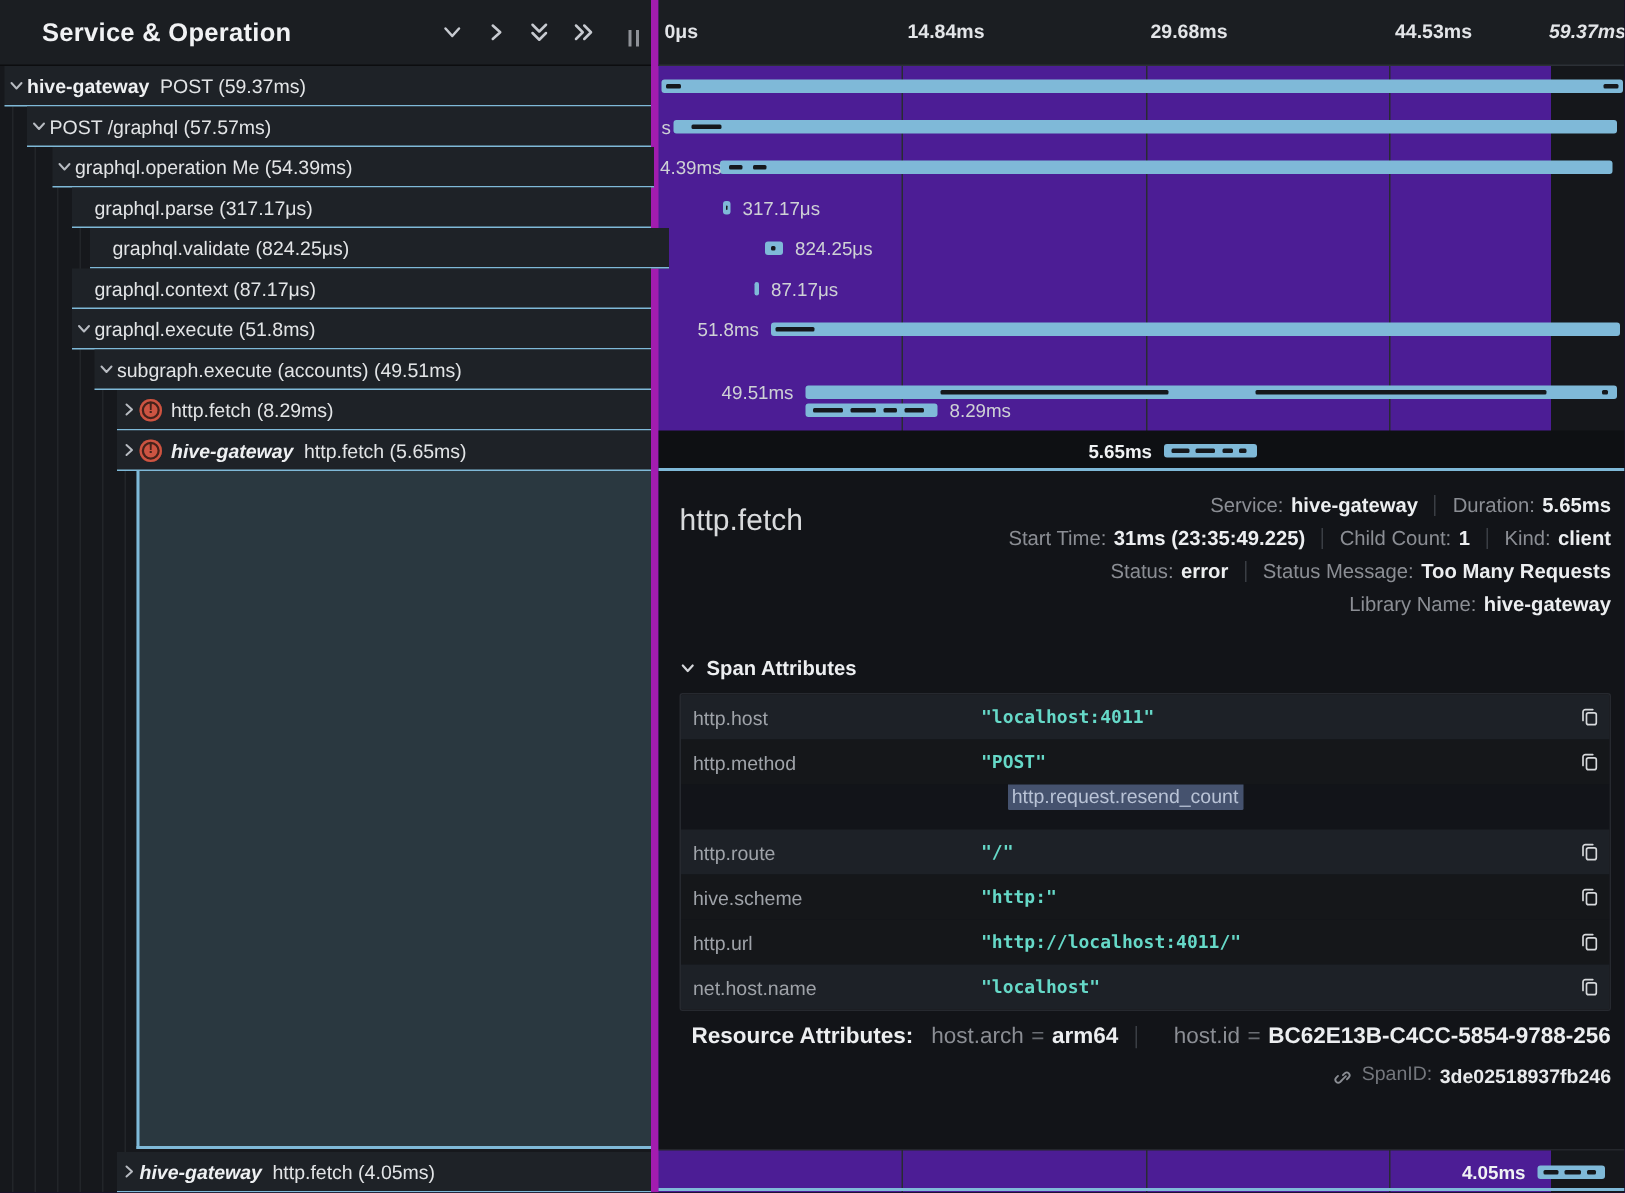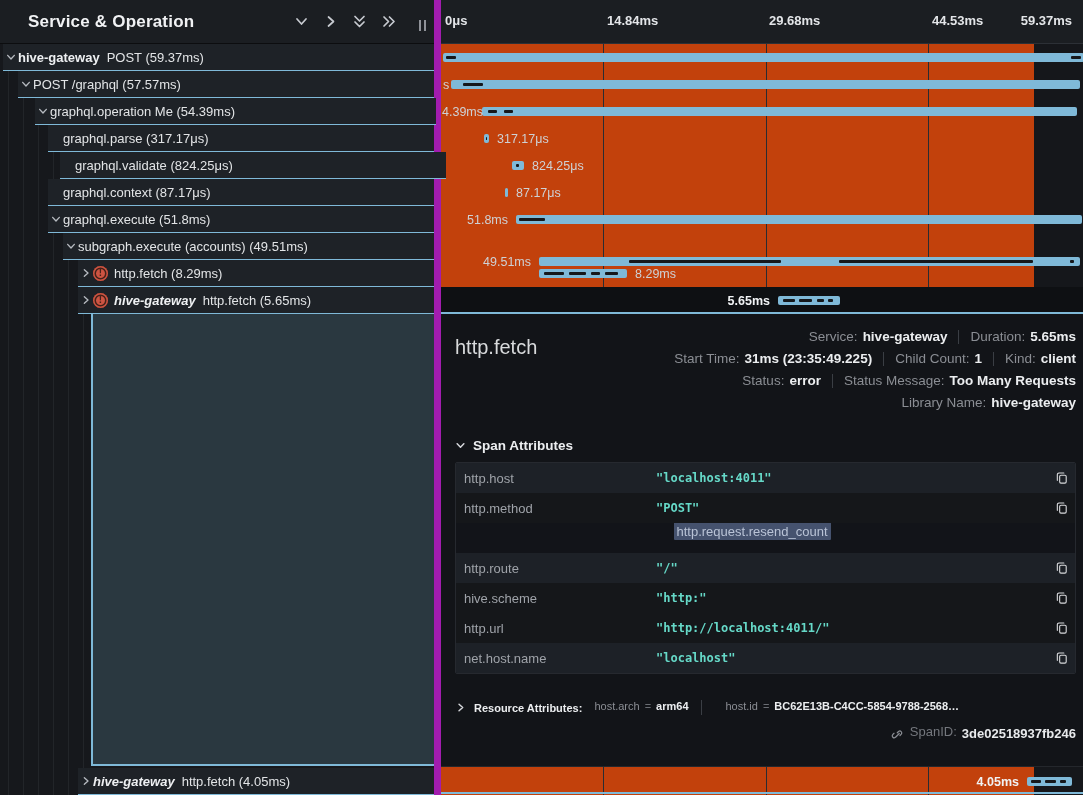--- a/index.html
+++ b/index.html
@@ -33,21 +33,21 @@
     width:15px;height:15px;border-radius:50%;background:#cd5442;flex:0 0 15px;margin-right:6px;
     box-shadow:inset 0 0 0 1.5px #cd5442, inset 0 0 0 3px #46221a;
     display:flex;align-items:center;justify-content:center;
     color:#46221a;font-size:10px;font-weight:700;line-height:1;
   }
   .expanded-pane{
     position:absolute;left:91px;top:314px;width:343px;height:452px;background:#2a3840;
     border-left:2px solid #7fb9d8;border-bottom:2px solid #7fb9d8;z-index:1;
   }
   
-  .tl-panel{position:absolute;left:434px;top:0;width:600px;height:795px;background:#c2410c;border-left:7px solid #a21caf;}
+  .tl-panel{position:absolute;left:434px;top:0;width:600px;height:795px;background:#4c1d95;border-left:5px solid #a21caf;}
   .ruler{position:absolute;left:0;top:0;width:649px;height:44px;background:#1b1e22;border-bottom:1px solid #2c3036;z-index:2;}
   .tick{position:absolute;top:13px;font-size:13px;font-weight:600;color:#e3e5e8;z-index:2;}
   .gridline{position:absolute;top:0;width:1px;height:313px;background:#282c32;z-index:0;}
   .gridline.bottom{top:766px;height:29px;}
   .tl-row{position:absolute;left:0;width:649px;height:27px;z-index:1;}
   .tl-row.sel{background:#0e1013;border-bottom:2px solid #7fb9d8;}
   .bar{position:absolute;top:9px;height:9px;background:#7fb9d8;border-radius:2px;z-index:2;}
   .bar .dash{position:absolute;top:3px;height:3px;background:#15181c;border-radius:1px;}
   .tl-label{position:absolute;top:7px;font-size:12.5px;color:#ced1d5;white-space:nowrap;z-index:2;}
   .tl-label.strong{color:#f0f2f4;font-weight:700;}
@@ -65,21 +65,21 @@
   .attr-row{display:flex;align-items:center;height:30px;font-size:13px;}
   .attr-row.light{background:#1d2127;}
   .attr-row.dark{background:#15171a;}
   .attr-row.selrow{background:#121419;flex-direction:column;}
   .attr-key{width:200px;flex:0 0 200px;padding-left:8px;color:#9fa3a9;overflow:hidden;white-space:nowrap;}
   .attr-key .chip{background:#45526e;color:#b9c3d6;padding:1.5px 3px;border-radius:1px;}
   .attr-val{flex:1;font-family:"DejaVu Sans Mono",monospace;font-size:12px;font-weight:700;color:#66d9c8;white-space:nowrap;overflow:hidden;}
   .attr-val.int{color:#8486f0;}
   .attr-val .chip{background:#41608f;color:#8fe2d3;padding:1.5px 4px;border-radius:1px;}
   .copy-btn{flex:0 0 26px;display:flex;align-items:center;justify-content:center;cursor:pointer;background:none;border:none;padding:0;}
-  .res-line{display:flex;align-items:center;margin-top:26px;font-size:11px;white-space:nowrap;overflow:hidden;}
+  .res-line{display:flex;align-items:center;margin-top:8px;font-size:15px;white-space:nowrap;overflow:hidden;}
   .res-line .r-title{font-weight:700;color:#eceef0;margin-left:8px;}
   .res-line .r-key{color:#8b8e94;margin-left:12px;}
   .res-line .r-eq{color:#6a6d73;margin:0 5px;}
   .res-line .r-val{color:#eceef0;font-weight:700;}
   .res-div{width:1px;height:15px;background:#3a3e44;margin:0 12px;}
   .spanid-line{display:flex;align-items:center;justify-content:flex-end;margin-top:9px;font-size:13px;}
   .spanid-line .s-lbl{color:#74777d;margin:0 5px 4px 6px;}
   .spanid-line .s-val{color:#e8eaec;font-weight:600;}
   .bottom-strip{position:absolute;left:0;top:766px;width:649px;height:29px;border-top:1px solid #24272c;z-index:1;}
   .bottom-blue{position:absolute;left:0;top:792px;width:649px;height:2px;background:#7fb9d8;z-index:4;}
@@ -215,21 +215,21 @@
         <div class="gridline bottom" style="left: 324.5px;"></div>
         <div class="gridline" style="left: 487px;"></div>
         <div class="gridline bottom" style="left: 487px;"></div>
       </div>
     <div class="ruler">
         <div id="ticks">
           <span class="tick" style="left: 4px;">0μs</span>
           <span class="tick" style="left: 166px;">14.84ms</span>
           <span class="tick" style="left: 328px;">29.68ms</span>
           <span class="tick" style="left: 491px;">44.53ms</span>
-          <span class="tick" style="right: 18px;">59.37ms</span>
+          <span class="tick" style="right: 4px; font-style: italic;">59.37ms</span>
         </div>
       </div>
     <div id="tl-rows">
         <div class="tl-row" style="top: 44px;">
           <div class="bar" style="left: 2px; width: 641px;">
             <div class="dash" style="left: 3px; width: 10px;"></div>
             <div class="dash" style="left: 628px; width: 10px;"></div>
           </div>
         </div>
         <div class="tl-row" style="top: 71px;">

